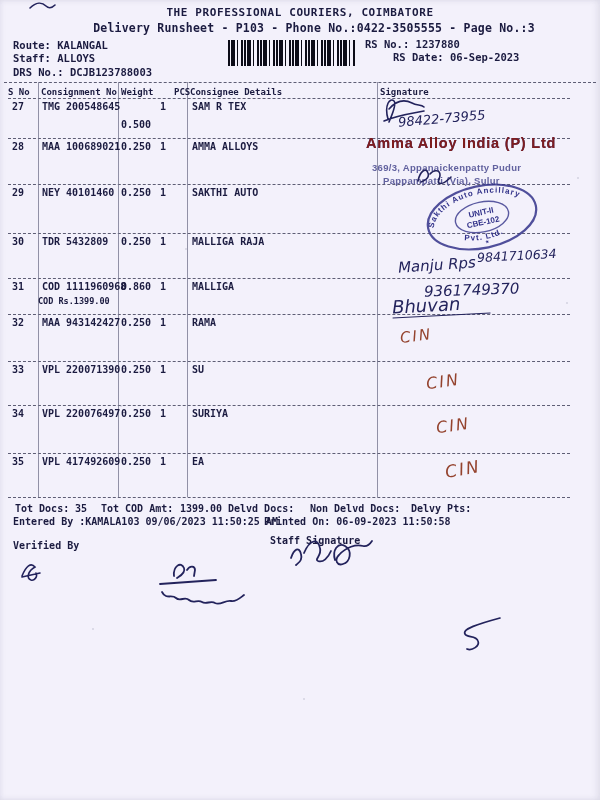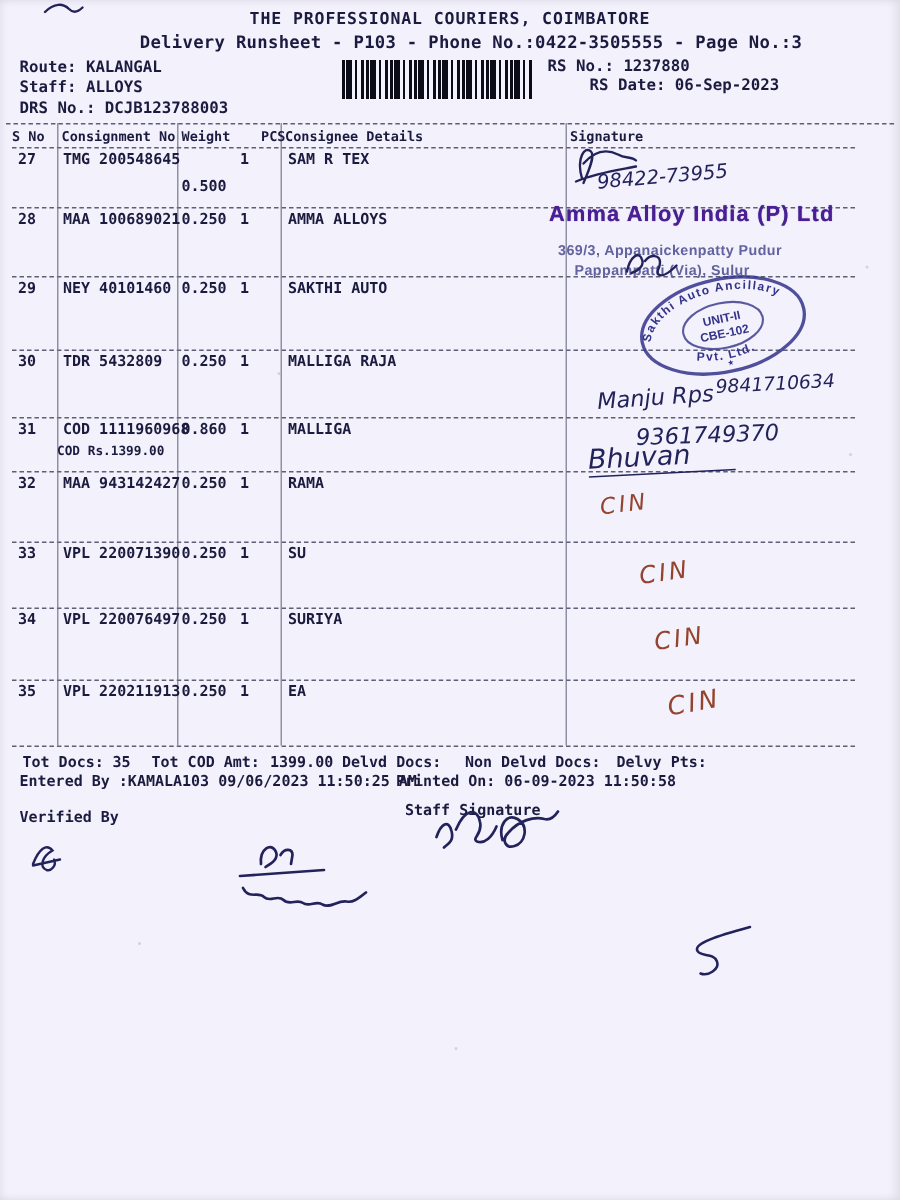--- a/index.html
+++ b/index.html
@@ -14,21 +14,21 @@
   .meta{font-size:10.5px;white-space:pre;}
   .hline{border-top:1px dashed #45455e;opacity:.85;height:0;}
   .vline{border-left:1px solid #70708a;opacity:.75;width:0;}
   .th{font-size:9px;white-space:nowrap;}
   .cell{font-size:10px;white-space:nowrap;}
   .codnote{font-size:8.5px;white-space:nowrap;}
   .ftr{font-size:10px;white-space:nowrap;}
   .ink{color:#23235c;}
   .redink{color:#94432e;}
   .stamp1{font-family:"Liberation Sans",sans-serif;font-weight:bold;font-size:14.5px;
-          letter-spacing:.8px;color:#4c1d95;white-space:nowrap;text-shadow:0 0 .6px #3d3d8c;}
+          letter-spacing:.8px;color:#7f1d1d;white-space:nowrap;text-shadow:0 0 .6px #3d3d8c;}
   .stamp2{font-family:"Liberation Sans",sans-serif;font-weight:bold;font-size:9.5px;
           letter-spacing:.3px;color:#62629f;white-space:nowrap;}
   .barcode{background:repeating-linear-gradient(90deg,
            #0c0c18 0 2px,#f3f1fb 2px 3px,#0c0c18 3px 7px,#f3f1fb 7px 9px,
            #0c0c18 9px 10px,#f3f1fb 10px 13px,#0c0c18 13px 15px,#f3f1fb 15px 16px);}
   .speck{width:2px;height:2px;border-radius:50%;background:#8a8aa0;opacity:.3;}
   svg{overflow:visible;}
   .sigpath{fill:none;stroke:#23235c;stroke-width:1.6;stroke-linecap:round;}
 </style>
 </head>
@@ -128,21 +128,21 @@
   </div>
   <div>
     <div class="abs cell mono" style="left:12px;top:408px;">34</div>
     <div class="abs cell mono" style="left:42px;top:408px;">VPL 220076497</div>
     <div class="abs cell mono" style="left:121px;top:408px;">0.250</div>
     <div class="abs cell mono" style="left:160px;top:408px;">1</div>
     <div class="abs cell mono" style="left:192px;top:408px;">SURIYA</div>
   </div>
   <div>
     <div class="abs cell mono" style="left:12px;top:456px;">35</div>
-    <div class="abs cell mono" style="left:42px;top:456px;">VPL 220211913</div>
+    <div class="abs cell mono" style="left:42px;top:456px;">VPL 417492609</div>
     <div class="abs cell mono" style="left:121px;top:456px;">0.250</div>
     <div class="abs cell mono" style="left:160px;top:456px;">1</div>
     <div class="abs cell mono" style="left:192px;top:456px;">EA</div>
   </div>
 
   <svg class="abs" style="left:380px;top:95px;" width="58" height="32">
     <path class="sigpath" d="M8,24 C4,10 10,2 14,6 C17,9 12,20 9,27 M9,14 C16,6 24,4 32,8 c5,3 9,1 12,4 M4,26 C18,20 34,18 44,16"></path>
   </svg>
   <div class="abs hand ink" style="left:398px;top:111px;font-size:13px;transform:rotate(-5deg);">98422-73955</div>
 

